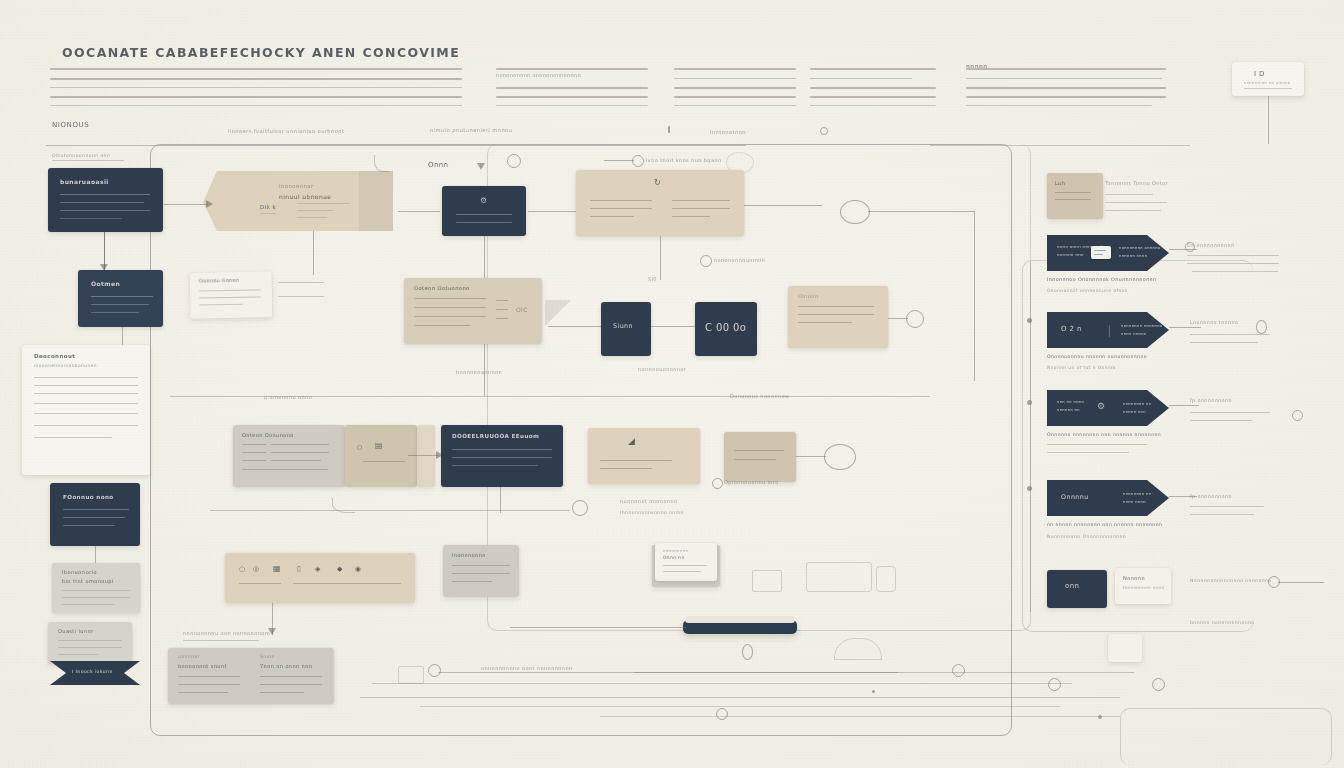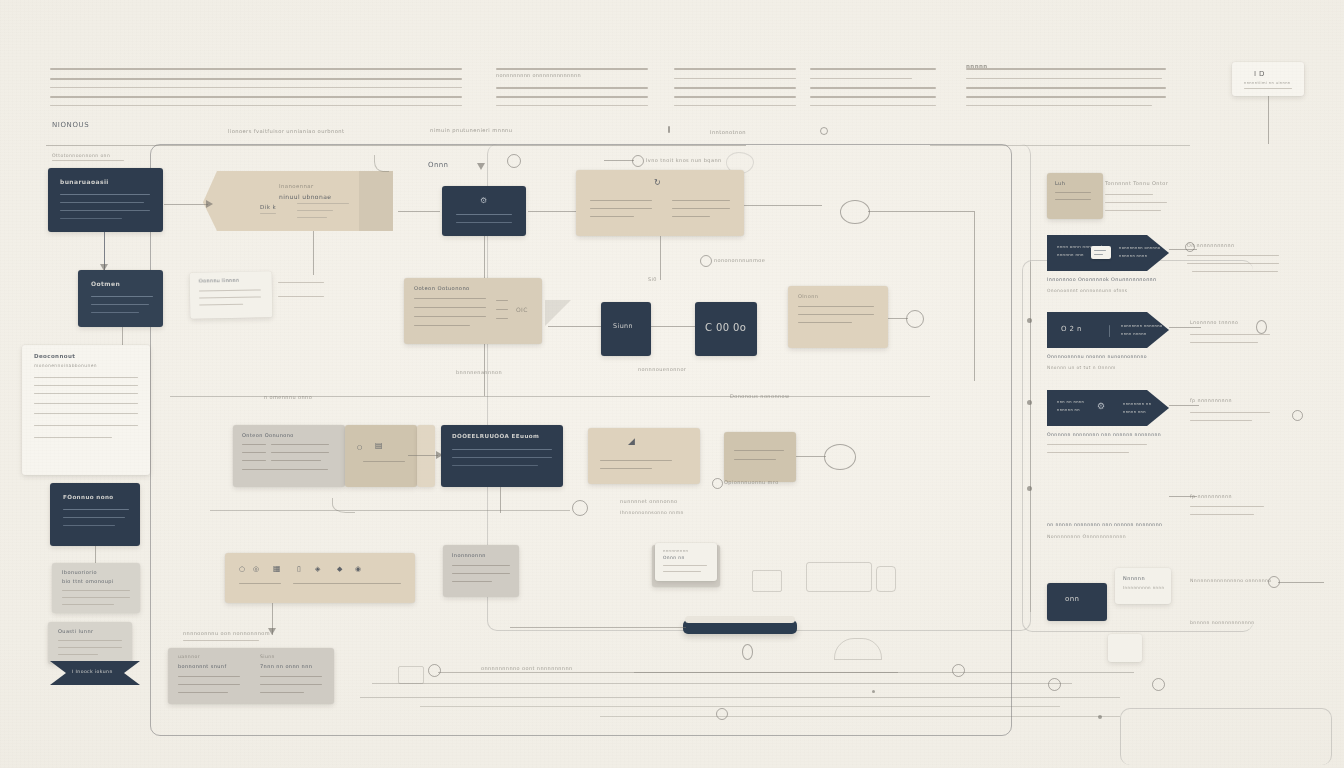--- a/index.html
+++ b/index.html
@@ -135,20 +135,21 @@
     position:absolute;border:1px solid rgba(120,118,110,.38);
     opacity:.7;border-radius:2px;
   }
 </style>
 </head>
 <body>
 
 <div class="paper"></div>
 <div class="stage" id="stage">
 
+  <div class="ptxt" style="left:62px;top:45px;font-size:12.5px;font-weight:700;letter-spacing:1.4px;color:#2f3740;filter:blur(.7px);">OOCANATE CABABEFECHOCKY ANEN CONCOVIME</div>
 
   <div>
     <div class="tl" style="left:50px;top:68px;width:412px;"></div>
     <div class="tl" style="left:50px;top:78px;width:412px;"></div>
     <div class="tl thin" style="left:50px;top:87px;width:412px;"></div>
     <div class="tl" style="left:50px;top:96px;width:412px;"></div>
     <div class="tl thin" style="left:50px;top:105px;width:412px;"></div>
   </div>
   <div>
     <div class="tl" style="left:496px;top:68px;width:152px;"></div>
@@ -518,28 +519,33 @@
   </div>
   <div class="ptxt" style="left:1047px;top:432px;font-size:4.6px;">Onnnnnn nnnnnnnn nnn nnnnnn nnnnnnnn</div>
   <div class="tl thin" style="left:1047px;top:444px;width:100px;"></div>
   <div class="tl thin" style="left:1047px;top:452px;width:82px;"></div>
   <div class="conn h" style="left:1169px;top:405px;width:30px;"></div>
   <div class="ptxt lite" style="left:1190px;top:398px;font-size:4.8px;">fp nnnnnnnnnn</div>
   <div class="tl thin" style="left:1190px;top:412px;width:80px;"></div>
   <div class="tl thin" style="left:1190px;top:420px;width:62px;"></div>
   <div class="ring" style="left:1292px;top:410px;width:9px;height:9px;"></div>
 
+  <div class="chev" style="left:1047px;top:480px;width:122px;height:36px;">
+    <div class="ptxt white" style="left:14px;top:13px;font-size:6.4px;">Onnnnu</div>
+    <div class="ptxt white" style="left:76px;top:12px;font-size:3.6px;">nnnnnnnn nn</div>
+    <div class="ptxt white" style="left:76px;top:20px;font-size:3.6px;">nnnn nnnn</div>
+  </div>
   <div class="ptxt" style="left:1047px;top:522px;font-size:4.6px;">nn nnnnn nnnnnnnn nnn nnnnnn nnnnnnnn</div>
   <div class="ptxt lite" style="left:1047px;top:534px;font-size:4.6px;">Nonnnnnnnn Onnnnnnnnnnnn</div>
   <div class="conn h" style="left:1169px;top:496px;width:28px;"></div>
   <div class="ptxt lite" style="left:1190px;top:494px;font-size:4.8px;">fp nnnnnnnnnn</div>
   <div class="tl thin" style="left:1190px;top:506px;width:74px;"></div>
   <div class="tl thin" style="left:1190px;top:514px;width:64px;"></div>
 
-  <div class="card navy" style="left:1047px;top:570px;width:60px;height:38px;margin-top:13px;">
+  <div class="card navy" style="left:1047px;top:570px;width:60px;height:38px;">
     <div class="ptxt white" style="left:18px;top:12px;font-size:7px;">onn</div>
   </div>
   <div class="card paper2" style="left:1115px;top:568px;width:56px;height:36px;">
     <div class="ptxt" style="left:8px;top:7px;font-size:5px;">Nnnnnn</div>
     <div class="ptxt lite" style="left:8px;top:17px;font-size:4px;">Innnnnnnnn nnnn</div>
   </div>
   <div class="ptxt lite" style="left:1190px;top:578px;font-size:4.6px;">Nnnnnnnnnnnnnnno onnnnnno</div>
   <div class="ring" style="left:1268px;top:576px;width:10px;height:10px;"></div>
   <div class="conn h" style="left:1278px;top:582px;width:46px;"></div>
 

